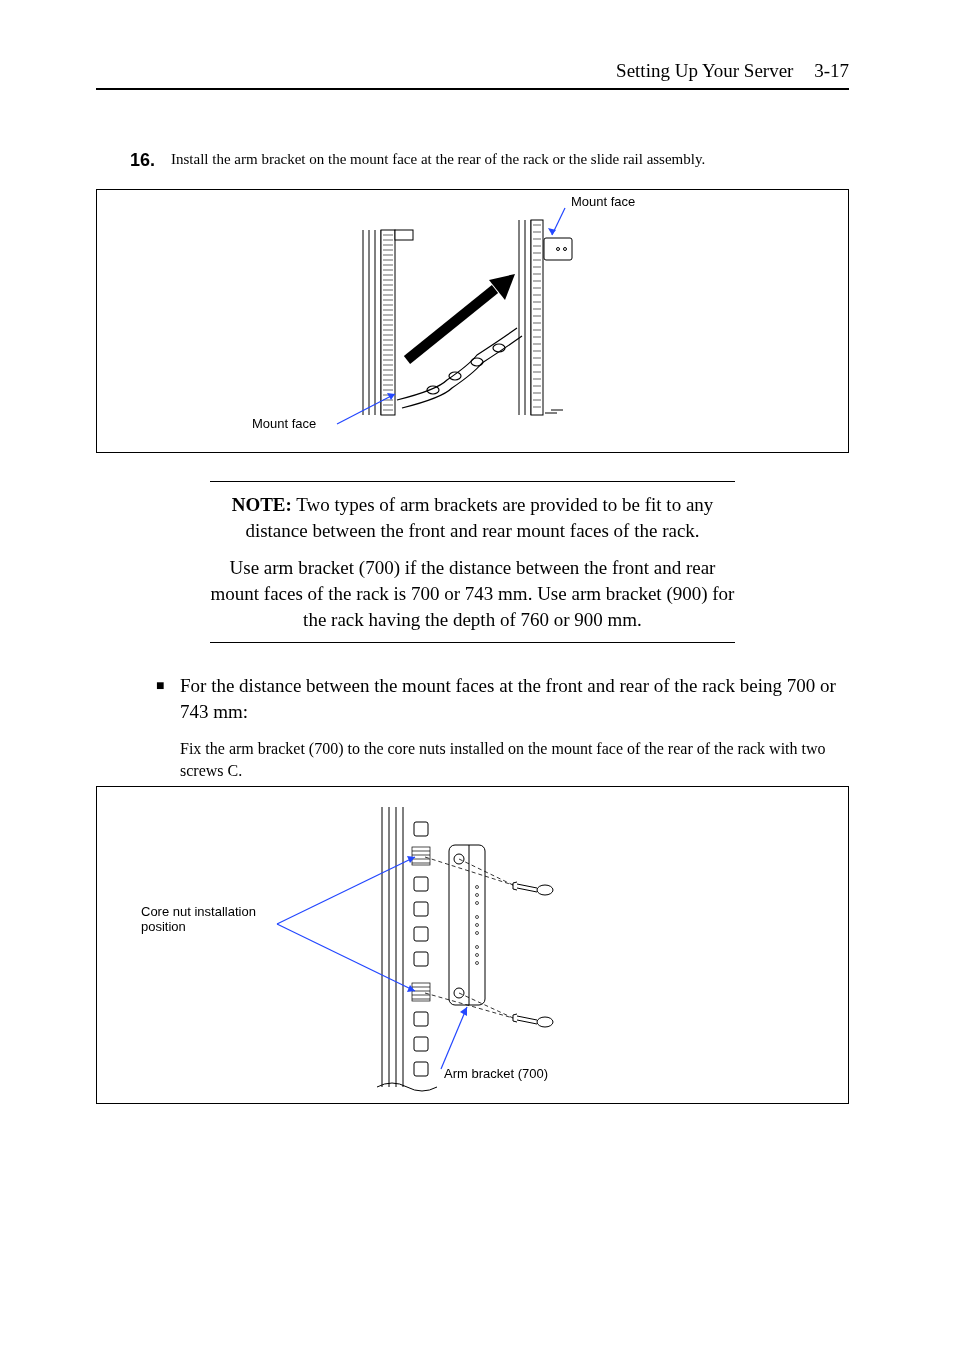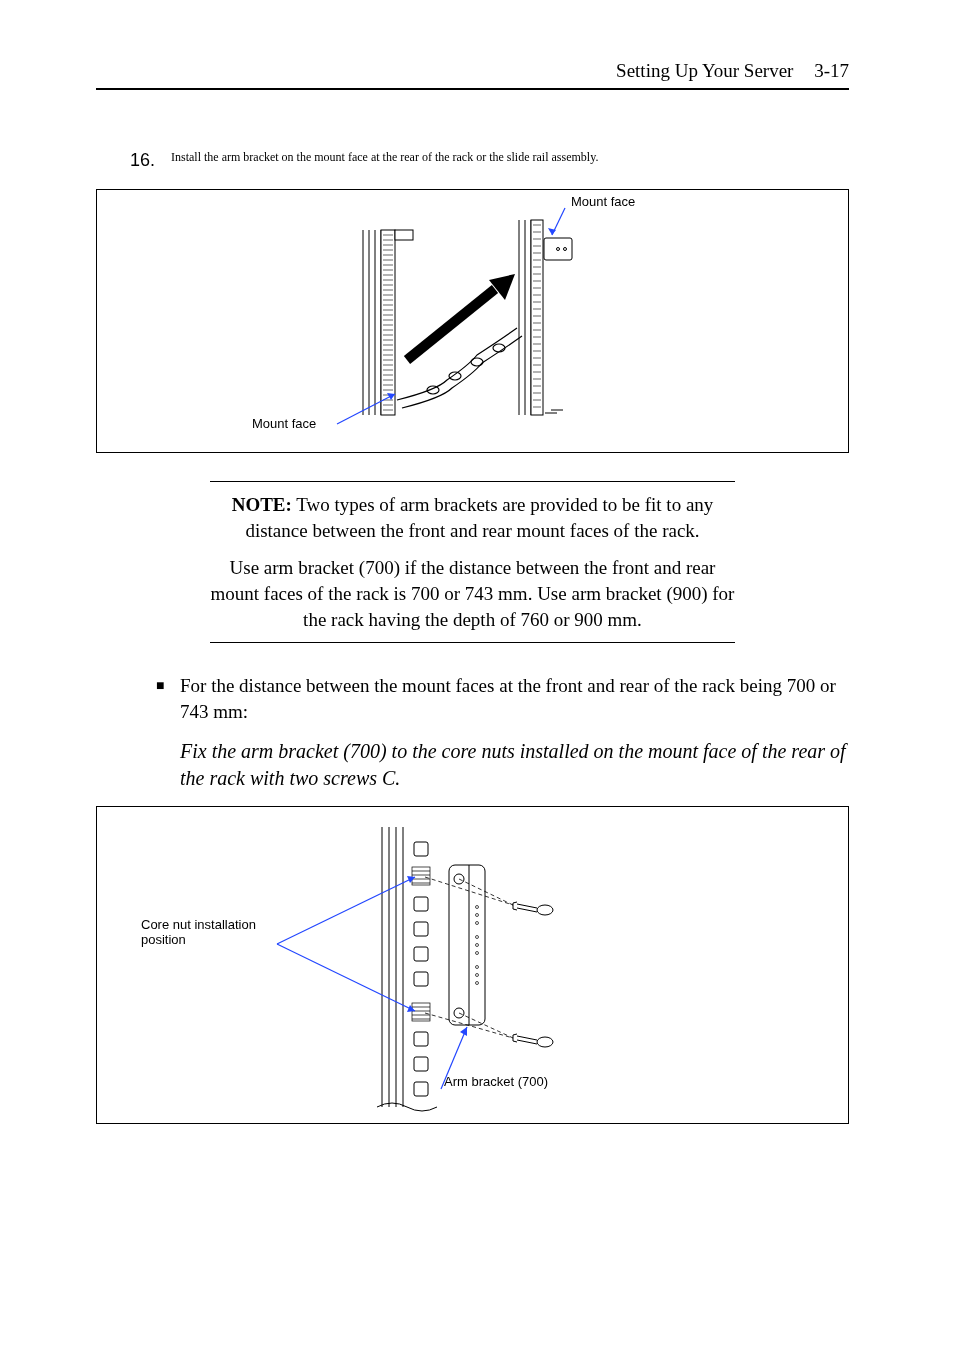--- a/index.html
+++ b/index.html
@@ -25,29 +25,29 @@
   .header .title {
     margin-right: 16px;
   }
   .step-row {
     display: flex;
     margin-left: 5px;
     margin-bottom: 18px;
   }
   .step-num {
     font-family: Arial, Helvetica, sans-serif;
-    font-weight: normal;
+    font-weight: bold;
     font-size: 18px;
     width: 54px;
     text-align: right;
     padding-right: 16px;
     flex-shrink: 0;
   }
   .step-text {
-    font-size: 12px;
+    font-size: 15px;
     line-height: 1.3;
   }
   .figure-box {
     border: 1px solid #000;
     margin-left: 0;
     margin-bottom: 28px;
   }
   .figure1 {
     height: 262px;
     position: relative;
@@ -78,24 +78,23 @@
     line-height: 1.35;
   }
   .bullet-mark {
     flex-shrink: 0;
     width: 24px;
     font-size: 14px;
     padding-top: 4px;
   }
   .sub-para {
     margin-left: 84px;
-    font-size: 20px;
+    font-size: 16px;
     line-height: 1.35;
-    margin-bottom: 14px;
-    font-style: italic;
+    margin-bottom: 4px;
   }
   .figure2 {
     height: 316px;
     position: relative;
   }
   svg { display: block; }
 </style>
 </head>
 <body>
 
@@ -326,17 +325,17 @@
         <polygon points="318,70 310,69 313,76" fill="#2347ff" stroke="none"></polygon>
         <line x1="180" y1="137" x2="318" y2="204"></line>
         <polygon points="318,204 310,205 313,198" fill="#2347ff" stroke="none"></polygon>
       </g>
 
       <g stroke="#2347ff" stroke-width="1.2">
         <line x1="344" y1="282" x2="370" y2="220"></line>
         <polygon points="370,220 363,225 370,229" fill="#2347ff" stroke="none"></polygon>
       </g>
     </svg>
-    <div class="fig-label" style="left:44px; top:110px; width:140px; text-align:left;">Core nut installation position</div>
-    <div class="fig-label" style="left:347px; top:267px;">Arm bracket (700)</div>
+    <div class="fig-label" style="left:44px; top:117px; width:140px; text-align:left;">Core nut installation position</div>
+    <div class="fig-label" style="left:347px; top:279px;">Arm bracket (700)</div>
   </div>
 
 </div>
 
 </body></html>

